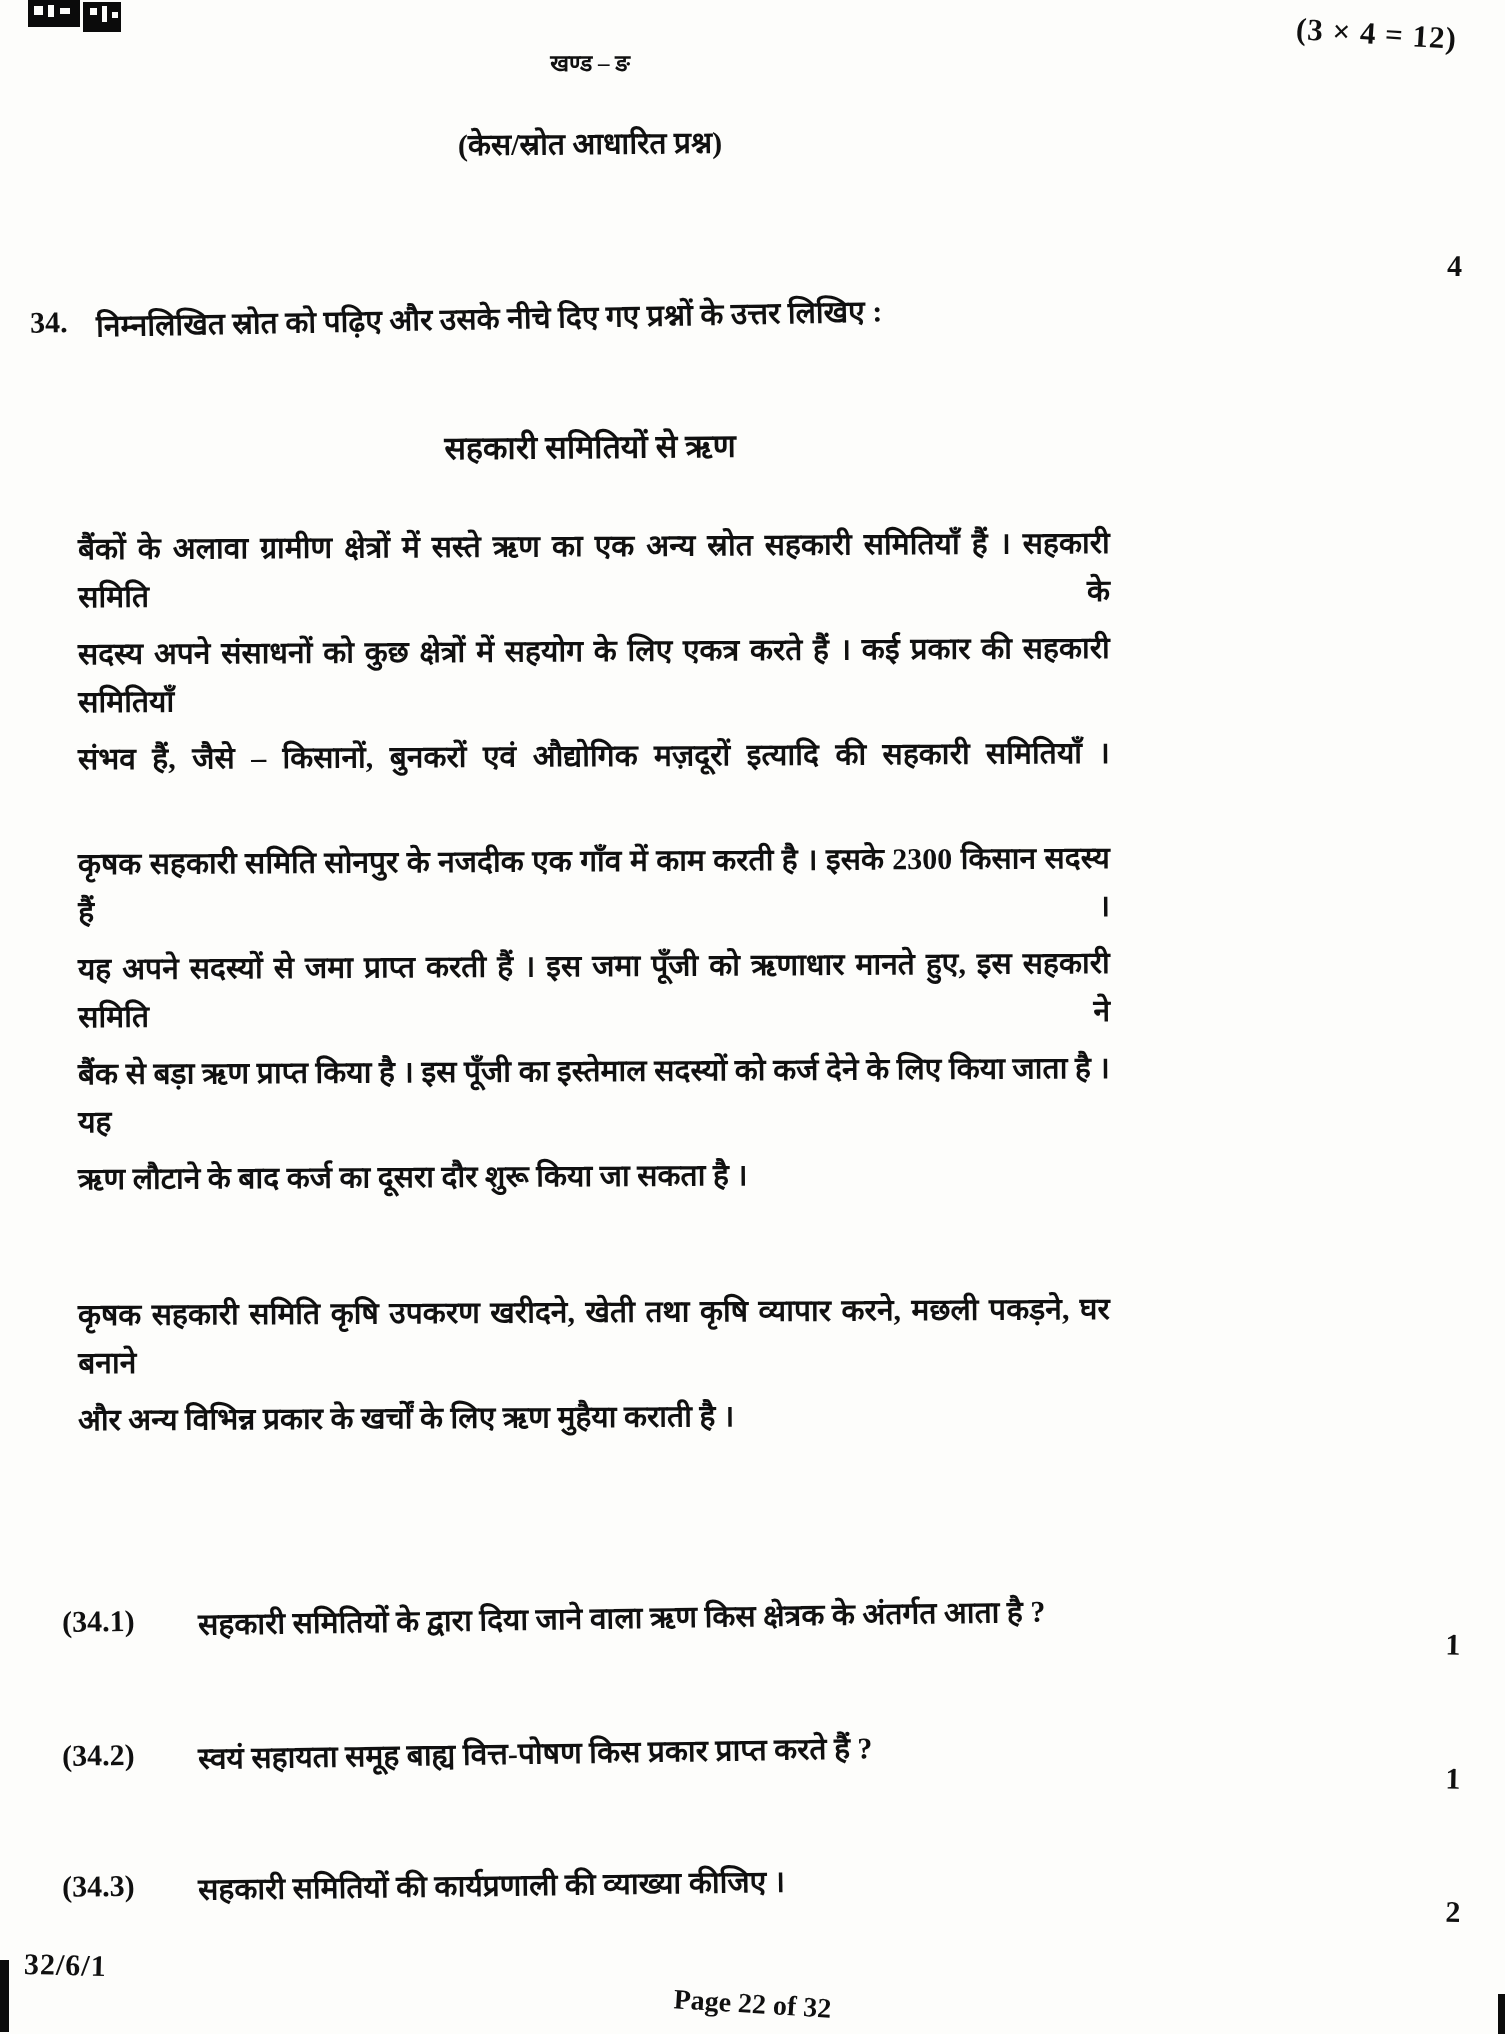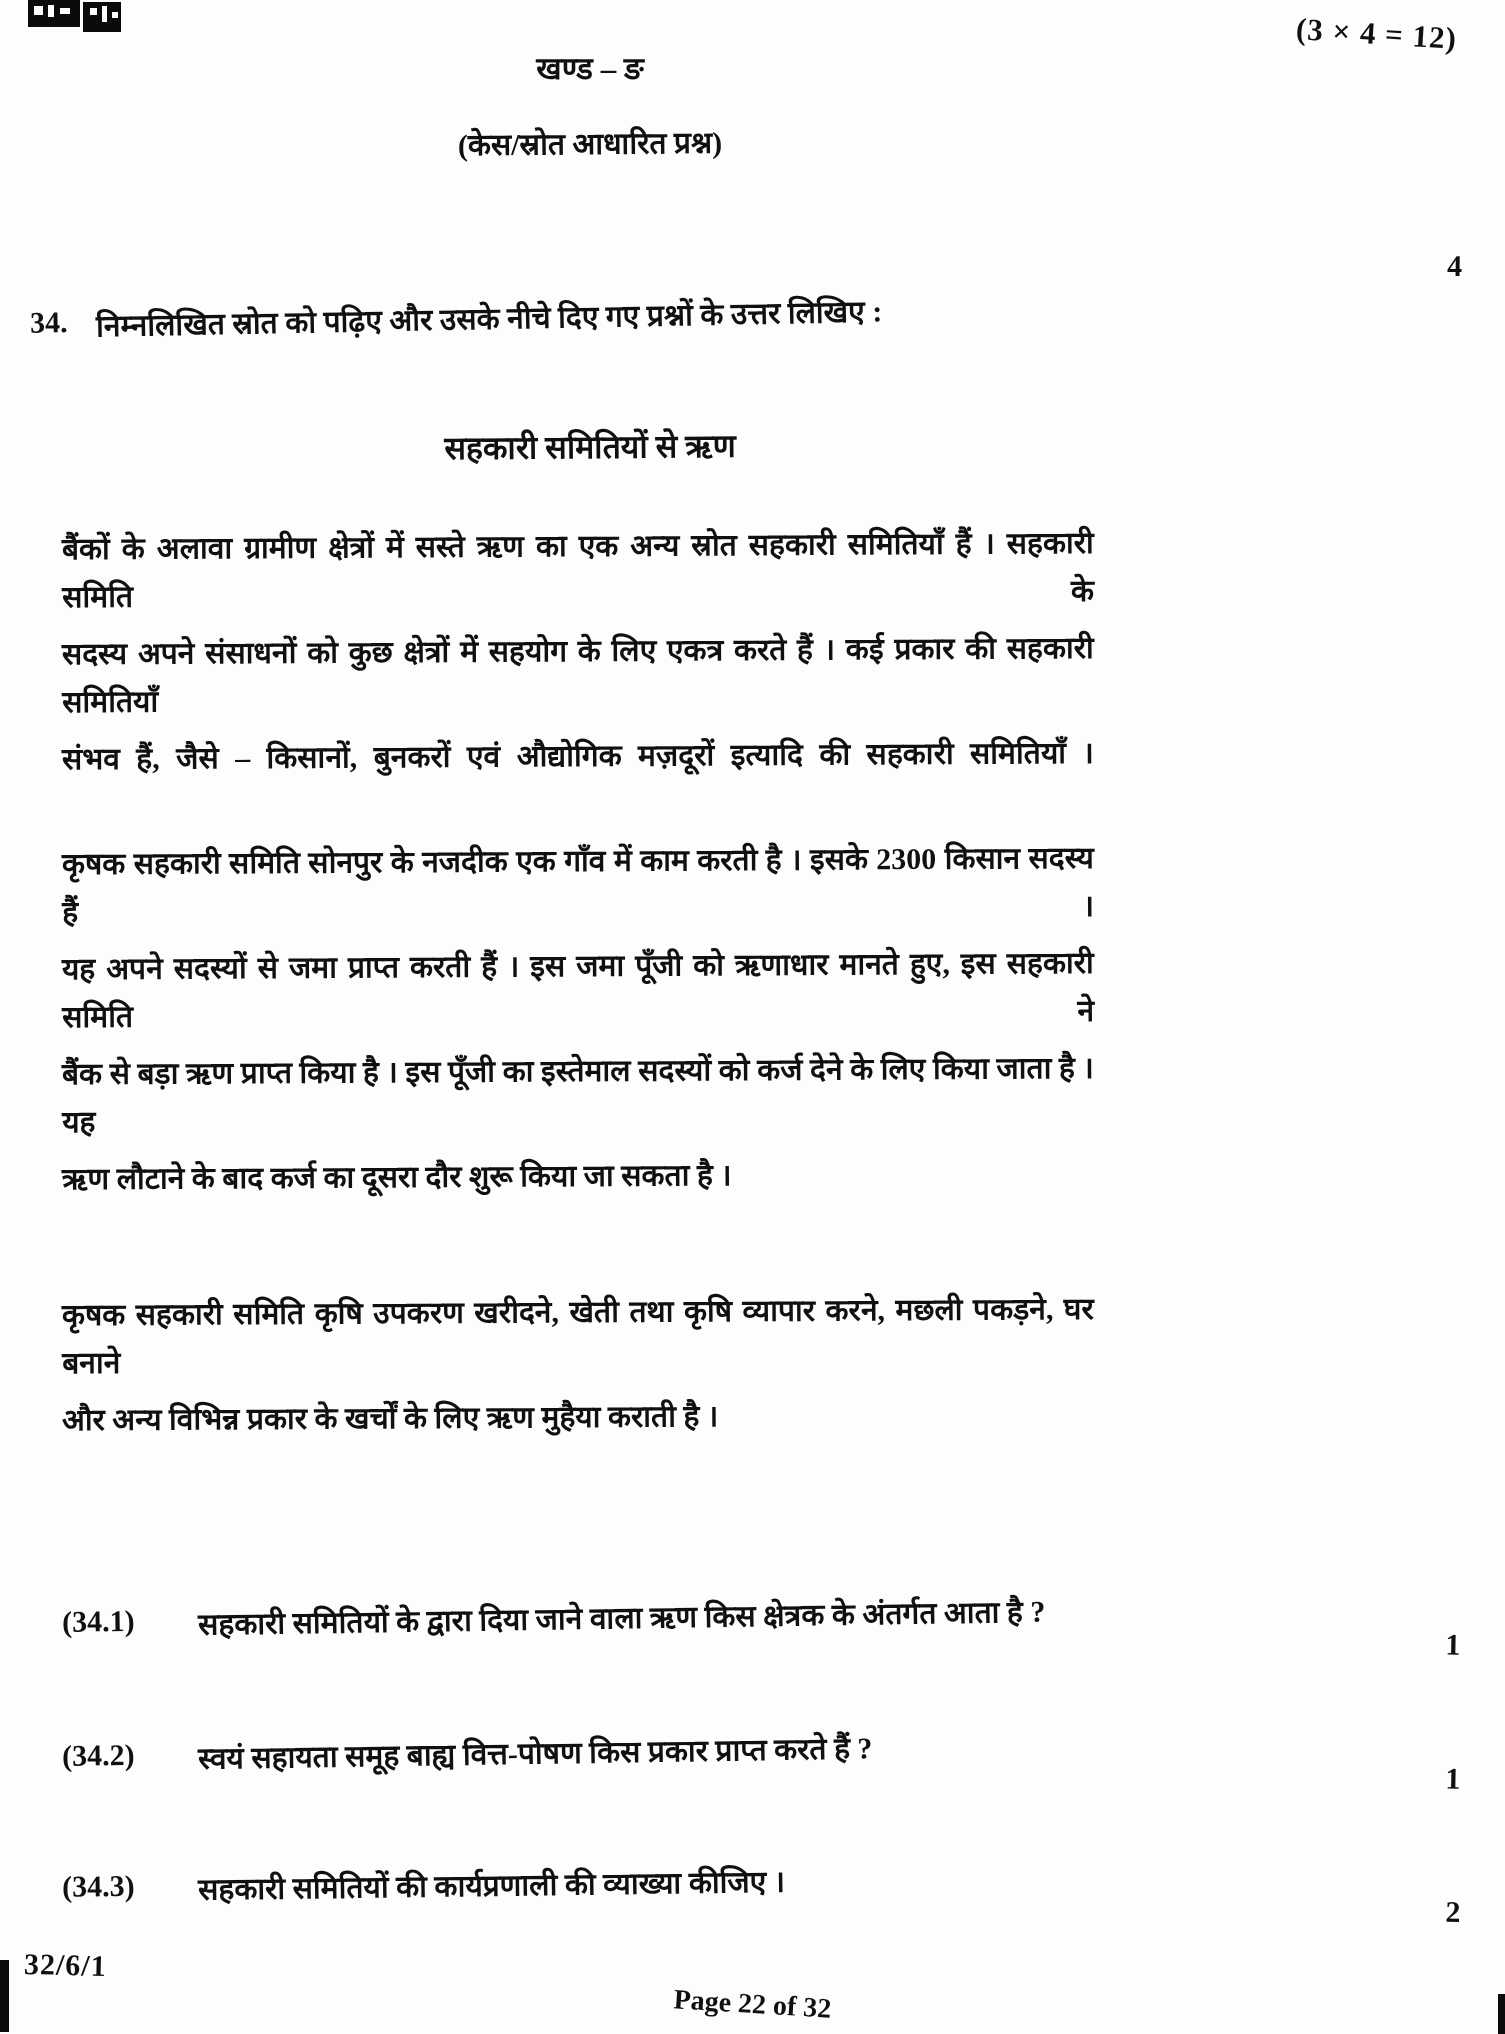--- a/index.html
+++ b/index.html
@@ -11,41 +11,41 @@
   .abs{position:absolute;}
   
   .stamp{left:28px;top:0;}
   
   .total-marks{
     right:48px;top:16px;font-size:31px;font-weight:700;
     transform:rotate(3.5deg);letter-spacing:1px;white-space:nowrap;
   }
   .section-title{
     left:60px;top:46px;width:1060px;text-align:center;
-    font-size:31px;font-weight:700;
+    font-size:23px;font-weight:700;
   }
   .section-subtitle{
     left:60px;top:122px;width:1060px;text-align:center;
     font-size:30px;font-weight:700;transform:rotate(-0.6deg);
   }
   
   .q34-row{
     left:30px;top:292px;width:1432px;display:flex;align-items:flex-start;
     transform:rotate(-1.1deg);
   }
   .q34-number{width:62px;font-size:30px;font-weight:700;flex:0 0 auto;}
   .q34-text{flex:1 1 auto;font-size:30px;font-weight:700;padding-left:4px;}
   .q34-marks{flex:0 0 auto;width:40px;text-align:right;font-size:30px;font-weight:700;
     transform:rotate(2deg) translateY(-30px);}
   
   .source-title{
     left:60px;top:424px;width:1060px;text-align:center;
     font-size:32px;font-weight:700;transform:rotate(-0.5deg);
   }
-  .para{left:62px;width:1032px;font-size:30px;font-weight:700;}
+  .para{left:78px;width:1032px;font-size:30px;font-weight:700;}
   .para .line{
     height:105px;line-height:48px;
     text-align:justify;text-align-last:justify;
     transform:rotate(-0.35deg);
   }
   .para .line.no-fill{text-align-last:left;}
   .para1{top:522px;}
   .para2{top:1268px;margin-top:20px;}
   
   .subq-row{

